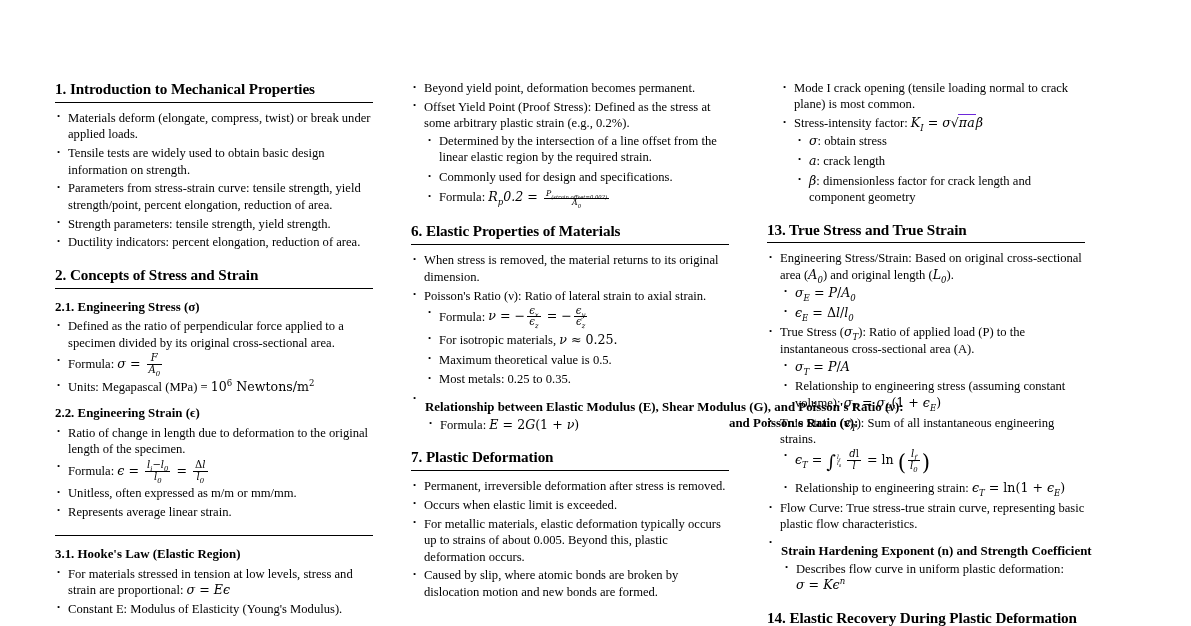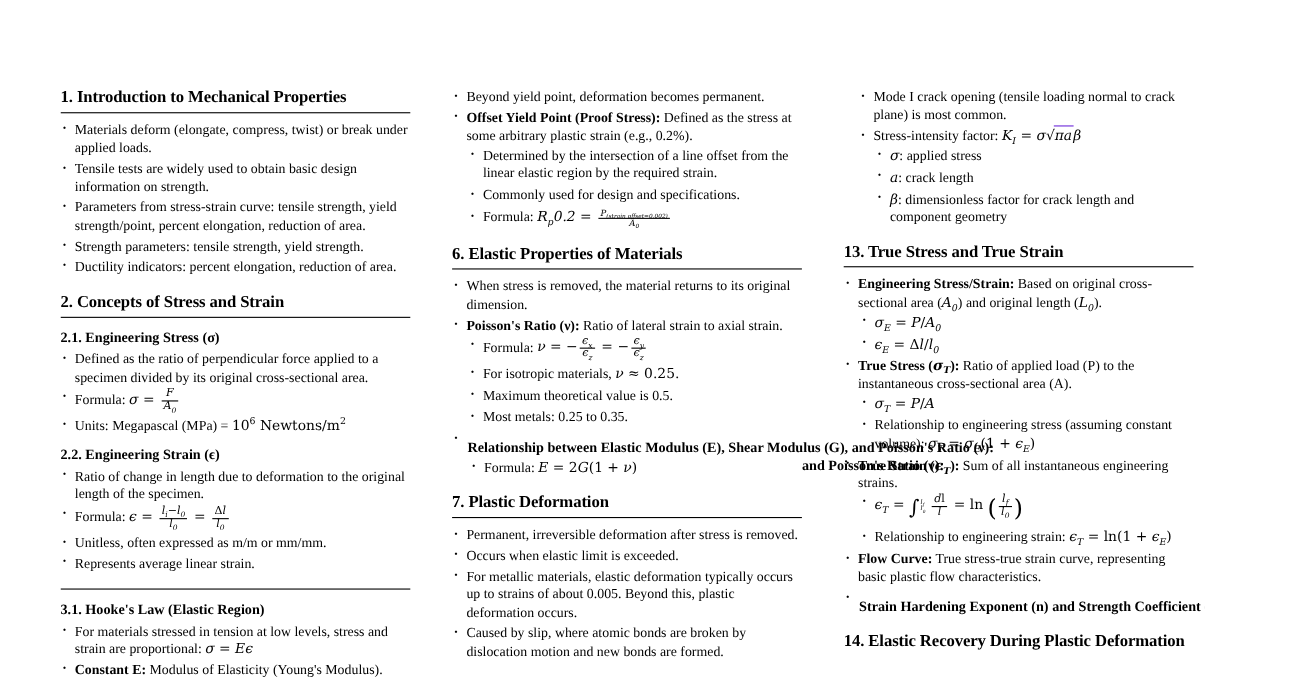--- a/index.html
+++ b/index.html
@@ -90,21 +90,21 @@
   ul.lvl2 > li {
     padding-left: 15px;
     margin-bottom: 3.5px;
     font-size: 12.6px;
   }
   ul.lvl2 > li::before {
     left: 4px;
   }
   li.empty { min-height: 9px; margin-bottom: 0; }
 
-  b, strong { font-weight: bold; }
+  b, strong { font-weight: normal; }
 
   
   .m {
     font-family: "DejaVu Serif", "Liberation Serif", serif;
     font-style: italic;
     font-size: 12.6px;
     white-space: nowrap;
   }
   .m .up { font-style: normal; }
   .frac {
@@ -307,21 +307,21 @@
 
     <div class="col">
       <div class="col-inner">
 
         <ul style="margin-left:14px;">
           <li>Mode I crack opening (tensile loading normal to crack plane) is most common.</li>
           <li>
             <span>Stress-intensity factor:</span>
             <span class="m">K<sub>I</sub> <span class="up">=</span> σ<span class="up">√</span><span class="sqrt">πa</span>β</span>
             <ul class="lvl2">
-              <li><span class="m">σ</span><span>: applied stress</span></li>
+              <li><span class="m">σ</span><span>: obtain stress</span></li>
               <li><span class="m">a</span><span>: crack length</span></li>
               <li><span class="m">β</span><span>: dimensionless factor for crack length and component geometry</span></li>
             </ul>
           </li>
         </ul>
 
         <div class="sec-block">
           <h1 class="sec">13. True Stress and True Strain</h1>
           <hr class="rule">
           <ul>
@@ -369,20 +369,26 @@
 
             <li>
               <b>Flow Curve:</b>
               <span>True stress-true strain curve, representing basic plastic flow characteristics.</span>
             </li>
 
             <li class="empty"></li>
           </ul>
 
           <div class="overflow-head" style="margin-left:14px;">Strain Hardening Exponent (n) and Strength Coefficient (K</div>
+          <ul class="lvl2" style="margin-left:14px;">
+            <li>
+              <span>Describes flow curve in uniform plastic deformation:</span>
+              <span class="m">σ <span class="up">=</span> Kϵ<sup>n</sup></span>
+            </li>
+          </ul>
         </div>
 
         <div class="sec-block">
           <h1 class="sec">14. Elastic Recovery During Plastic Deformation</h1>
 
         </div>
 
       </div>
     </div>
 

